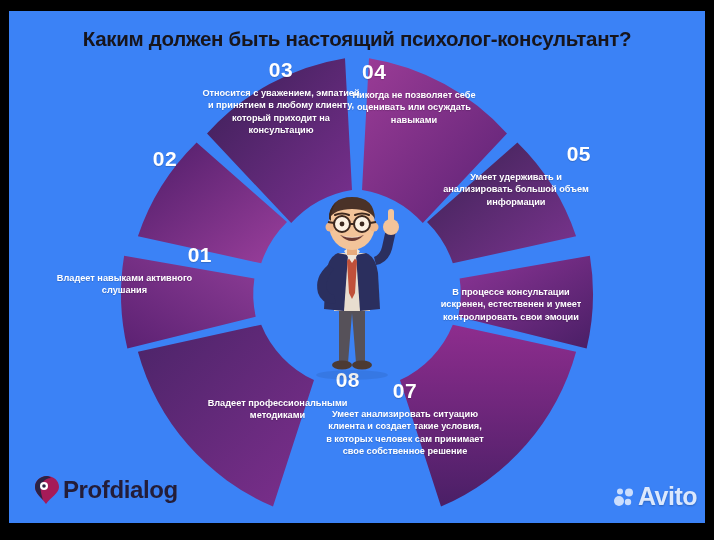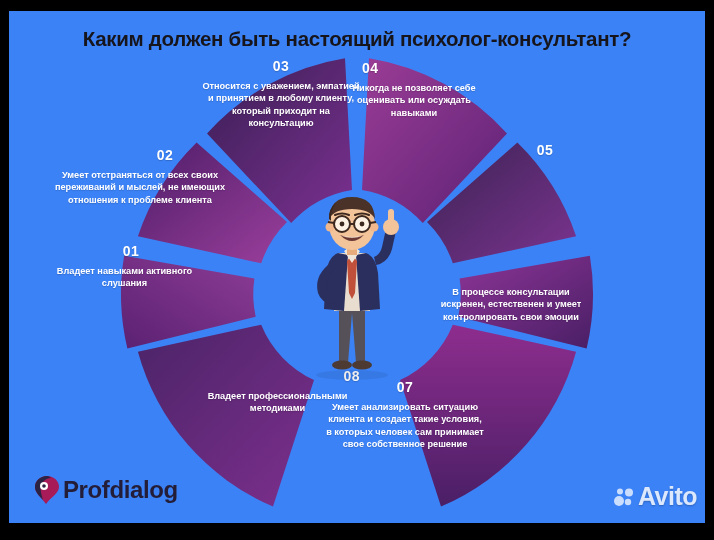--- a/index.html
+++ b/index.html
@@ -37,42 +37,42 @@
   #wheel svg{display:block;width:572px;height:472px;}
 
   
   .seg-label{
     position:absolute;
     color:#ffffff;
     text-align:center;
     pointer-events:none;
   }
   .seg-num{
-    font-size:14px;font-weight:bold;
+    font-size:21px;font-weight:bold;
     letter-spacing:0.5px;
     line-height:1;
     margin-bottom:7px;
     text-shadow:0 1px 1px rgba(0,0,0,.18);
   }
   .seg-txt{
     font-size:9.2px;font-weight:bold;
     line-height:1.34;
     text-shadow:0 1px 1px rgba(0,0,0,.16);
   }
 
   
   #lbl-01{left:28px; top:233px; width:175px;}
-  #lbl-01 .seg-num{text-align:center;padding-left:13px;}
+  #lbl-01 .seg-num{text-align:right;padding-left:13px;}
   #lbl-02{left:38px; top:137px; width:186px;}
   #lbl-02 .seg-num{text-align:center;padding-left:50px;}
   #lbl-03{left:192px;top:48px;  width:160px;}
   #lbl-04{left:330px;top:50px;  width:150px;}
   #lbl-04 .seg-num{text-align:left;padding-left:23px;}
   #lbl-05{left:432px;top:132px; width:150px;}
-  #lbl-05 .seg-num{text-align:center;padding-left:58px;}
+  #lbl-05 .seg-num{text-align:right;padding-left:58px;}
   #lbl-06{left:422px;top:275px; width:160px;}
   #lbl-06 .seg-num{text-align:left;padding-left:32px;}
   #lbl-07{left:316px;top:369px; width:160px;}
   #lbl-08{left:186px;top:358px; width:165px;}
   #lbl-08 .seg-num{text-align:right;padding-left:62px;}
 
   
   #character{
     position:absolute;left:283px;top:182px;width:130px;height:190px;
   }
@@ -213,35 +213,35 @@
       </svg>
     </div>
 
     <div class="seg-label" id="lbl-01">
       <div class="seg-num">01</div>
       <div class="seg-txt">Владеет навыками активного слушания</div>
     </div>
 
     <div class="seg-label" id="lbl-02">
       <div class="seg-num">02</div>
-      <div class="seg-txt">Умеет отстраняться от всех своих переживаний и мыслей, не имеющих отношения к проблеме клиента</div>
     </div>
 
     <div class="seg-label" id="lbl-03">
       <div class="seg-num">03</div>
       <div class="seg-txt">Относится с уважением, эмпатией и принятием в любому клиенту, который приходит на консультацию</div>
     </div>
 
     <div class="seg-label" id="lbl-04">
       <div class="seg-num">04</div>
       <div class="seg-txt">Никогда не позволяет себе оценивать или осуждать навыками</div>
     </div>
 
     <div class="seg-label" id="lbl-05">
       <div class="seg-num">05</div>
+      <div class="seg-txt">Умеет удерживать и анализировать большой объем информации</div>
     </div>
 
     <div class="seg-label" id="lbl-06">
       <div class="seg-txt">В процессе консультации искренен, естественен и умеет контролировать свои эмоции</div>
     </div>
 
     <div class="seg-label" id="lbl-07">
       <div class="seg-num">07</div>
       <div class="seg-txt">Умеет анализировать ситуацию клиента и создает такие условия, в которых человек сам принимает свое собственное решение</div>
     </div>

